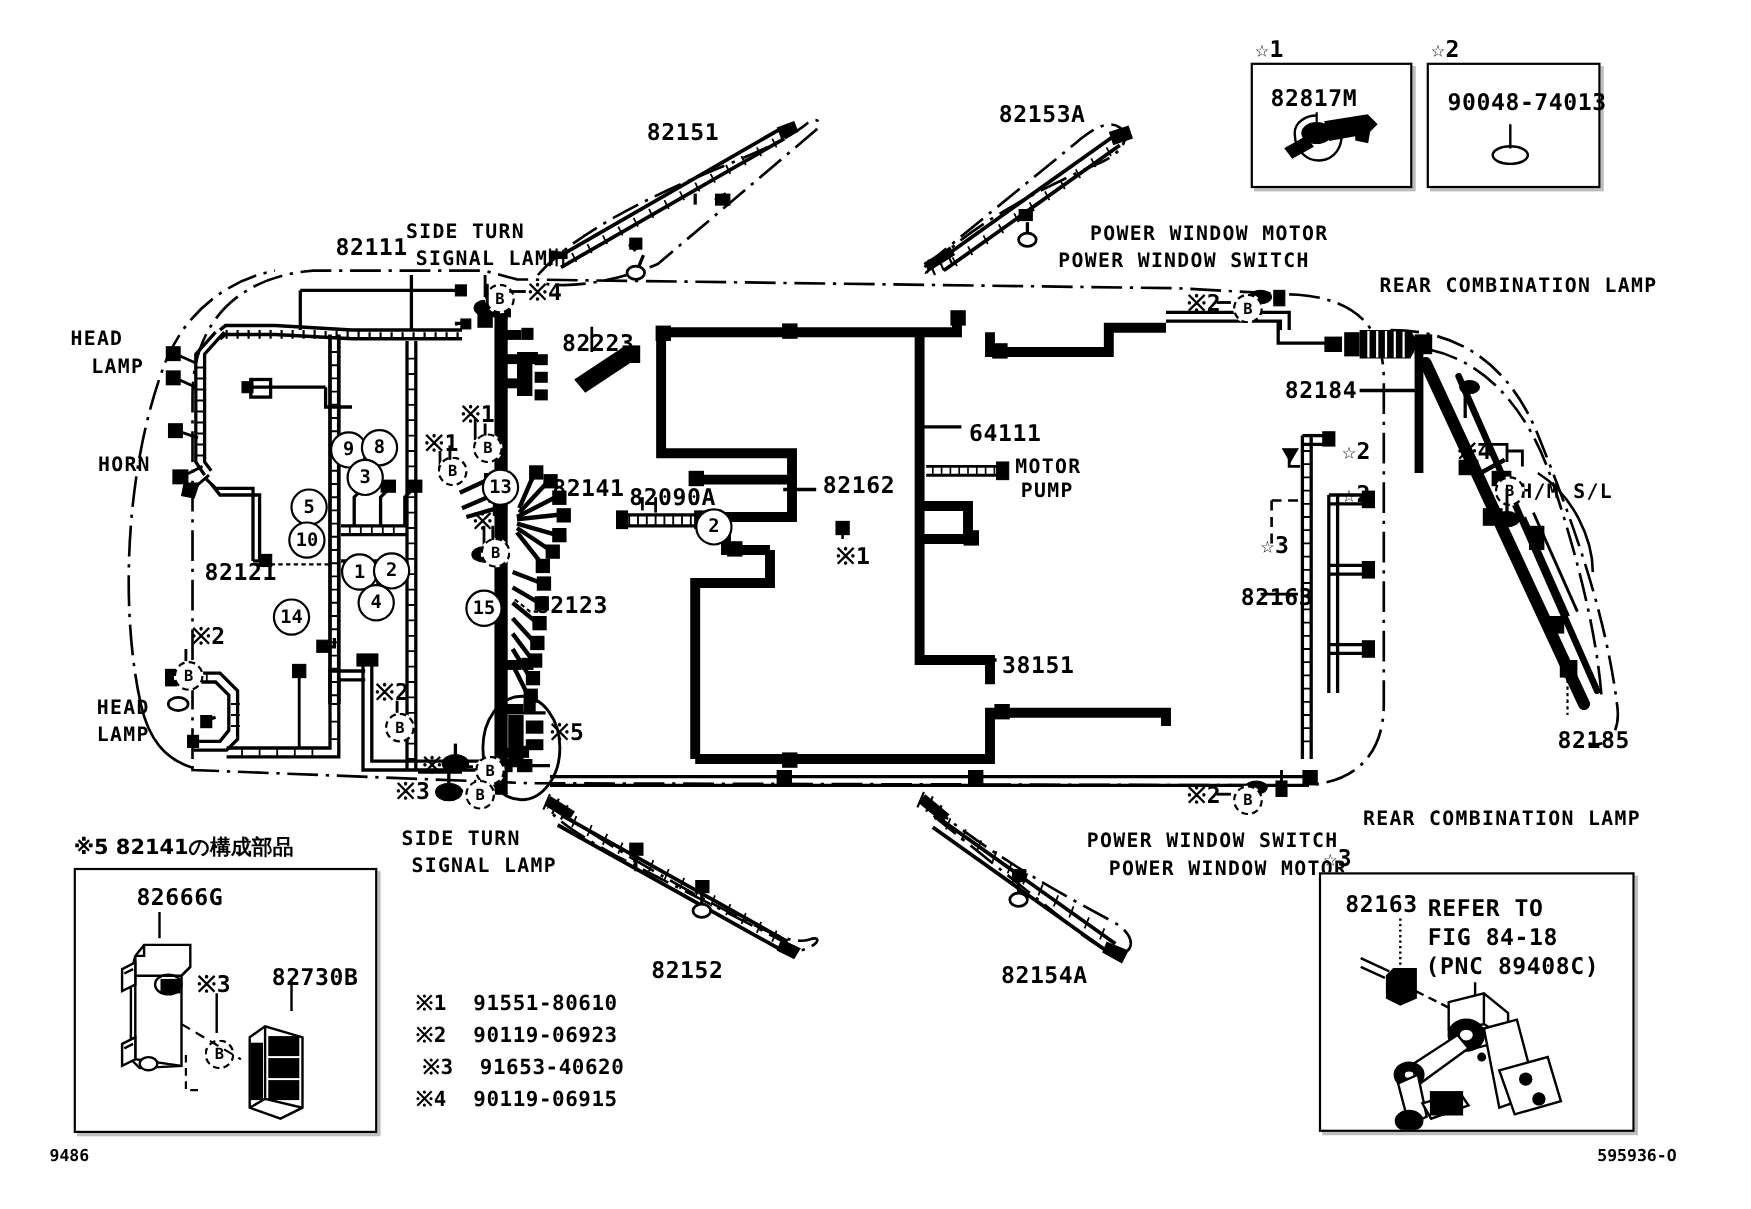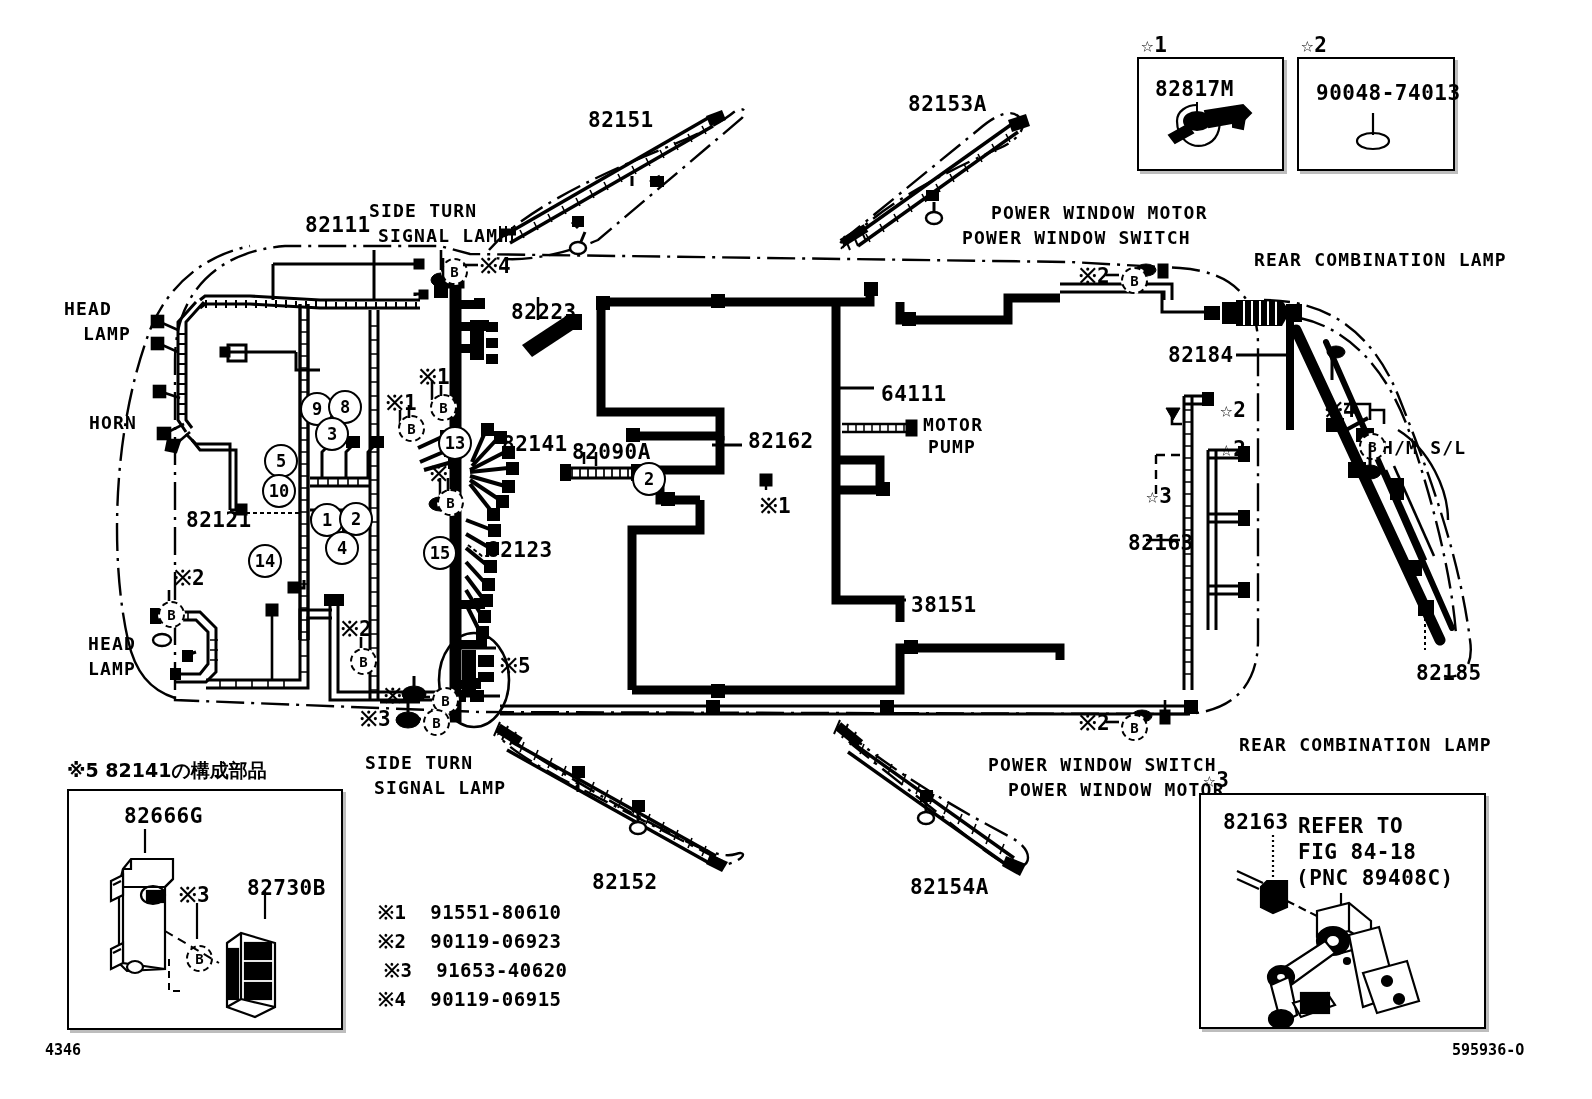--- a/index.html
+++ b/index.html
@@ -766,16 +766,16 @@
   </div>
   <div class="lbl legend" style="left:384px;top:956px">
     <span>※3</span>
     &nbsp;<span>91653-40620</span>
   </div>
   <div class="lbl legend" style="left:378px;top:985px">
     <span>※4</span>
     &nbsp;<span>90119-06915</span>
   </div>
 
-  <div class="lbl foot" style="left:45px;top:1042px">4346</div>
+  <div class="lbl foot" style="left:45px;top:1042px">9486</div>
   <div class="lbl foot" style="left:1452px;top:1042px">595936-O</div>
 
 </div>
 
 </body></html>

